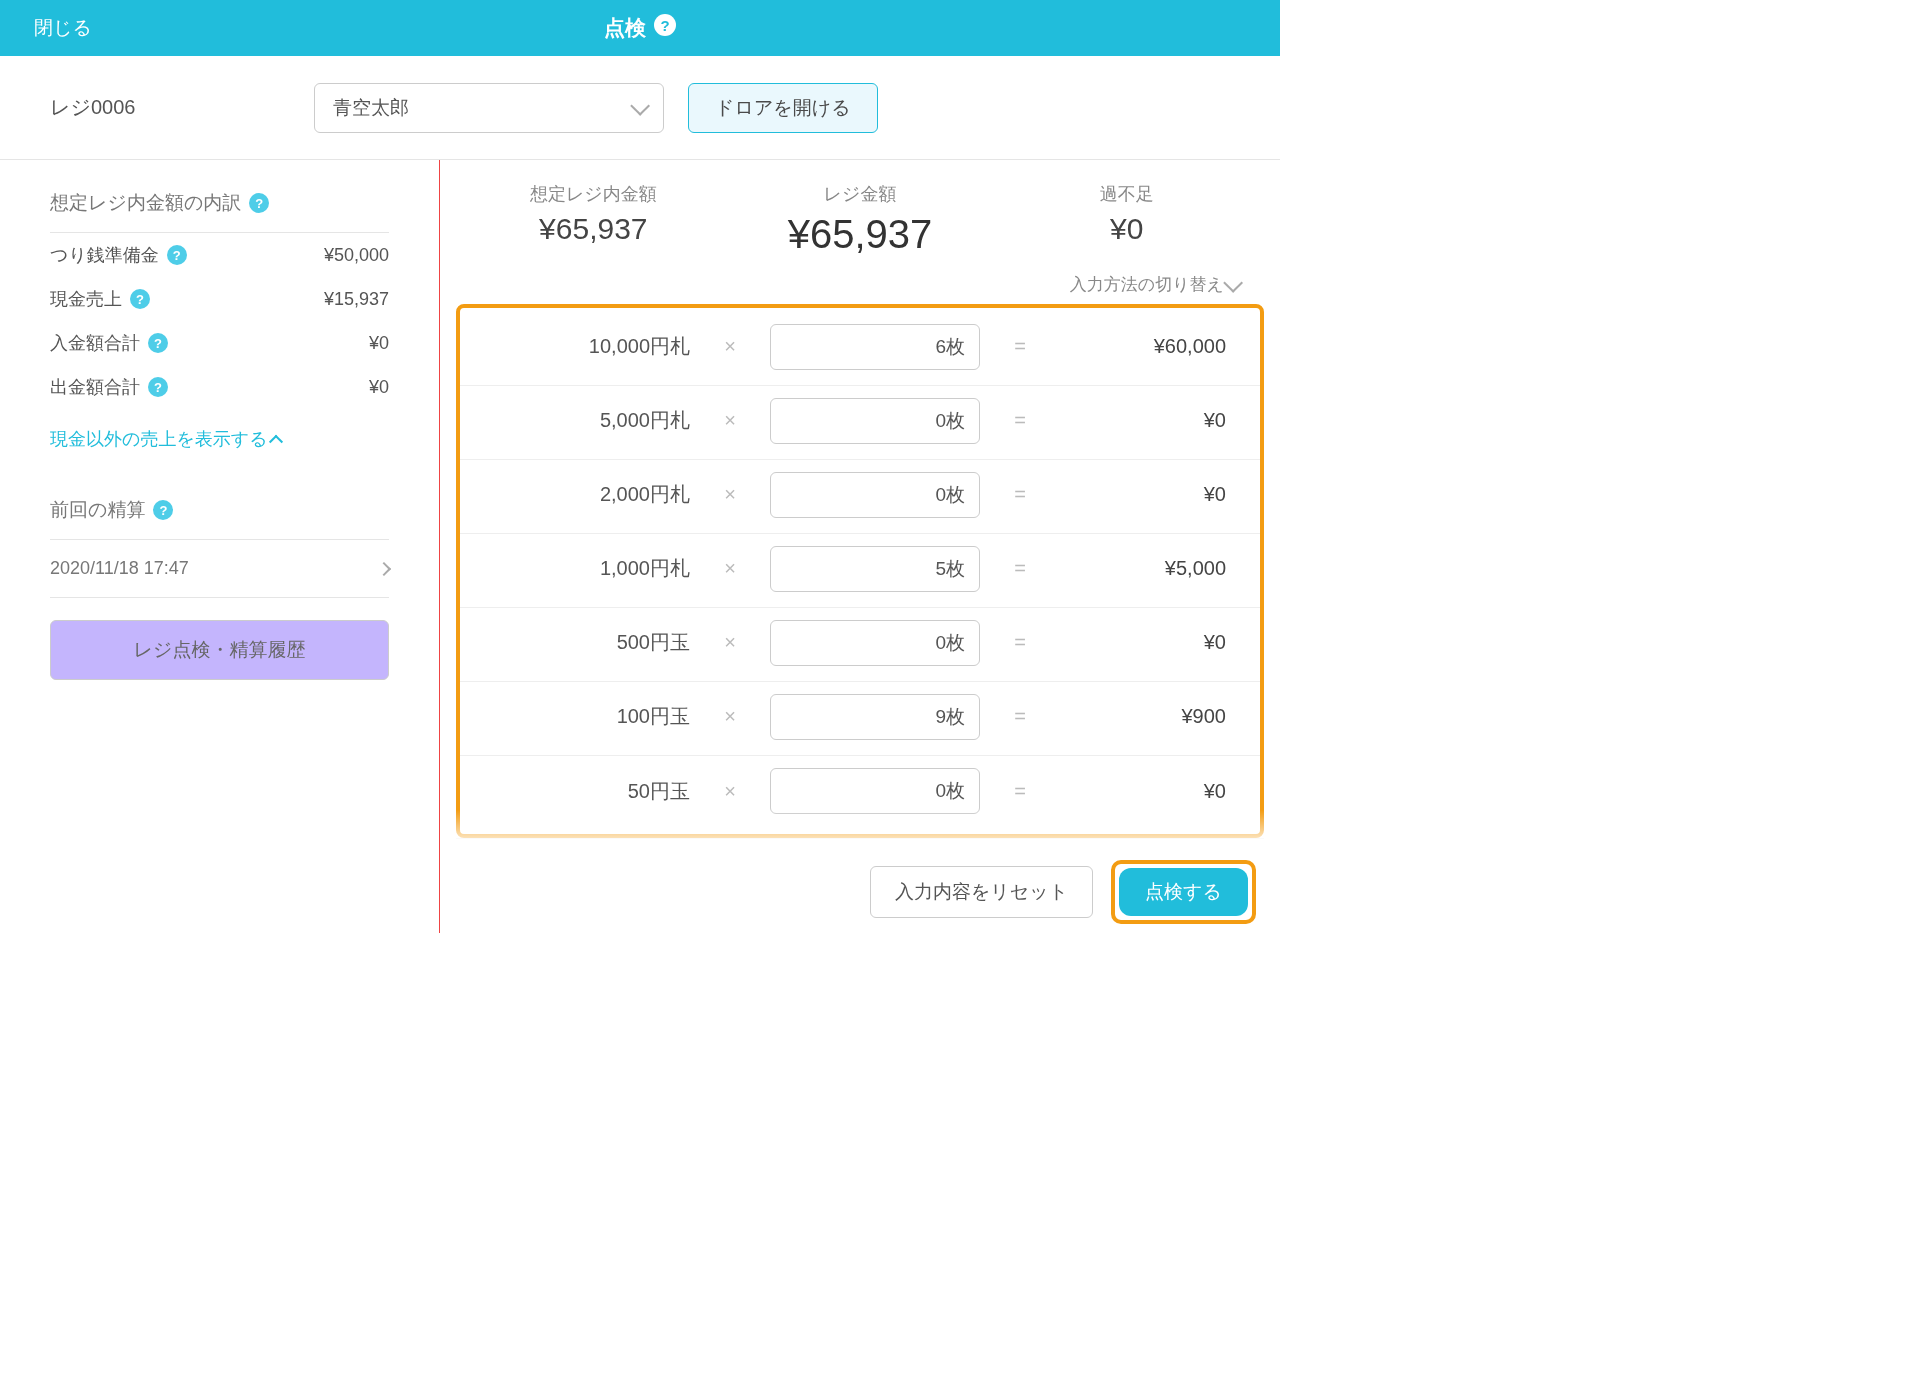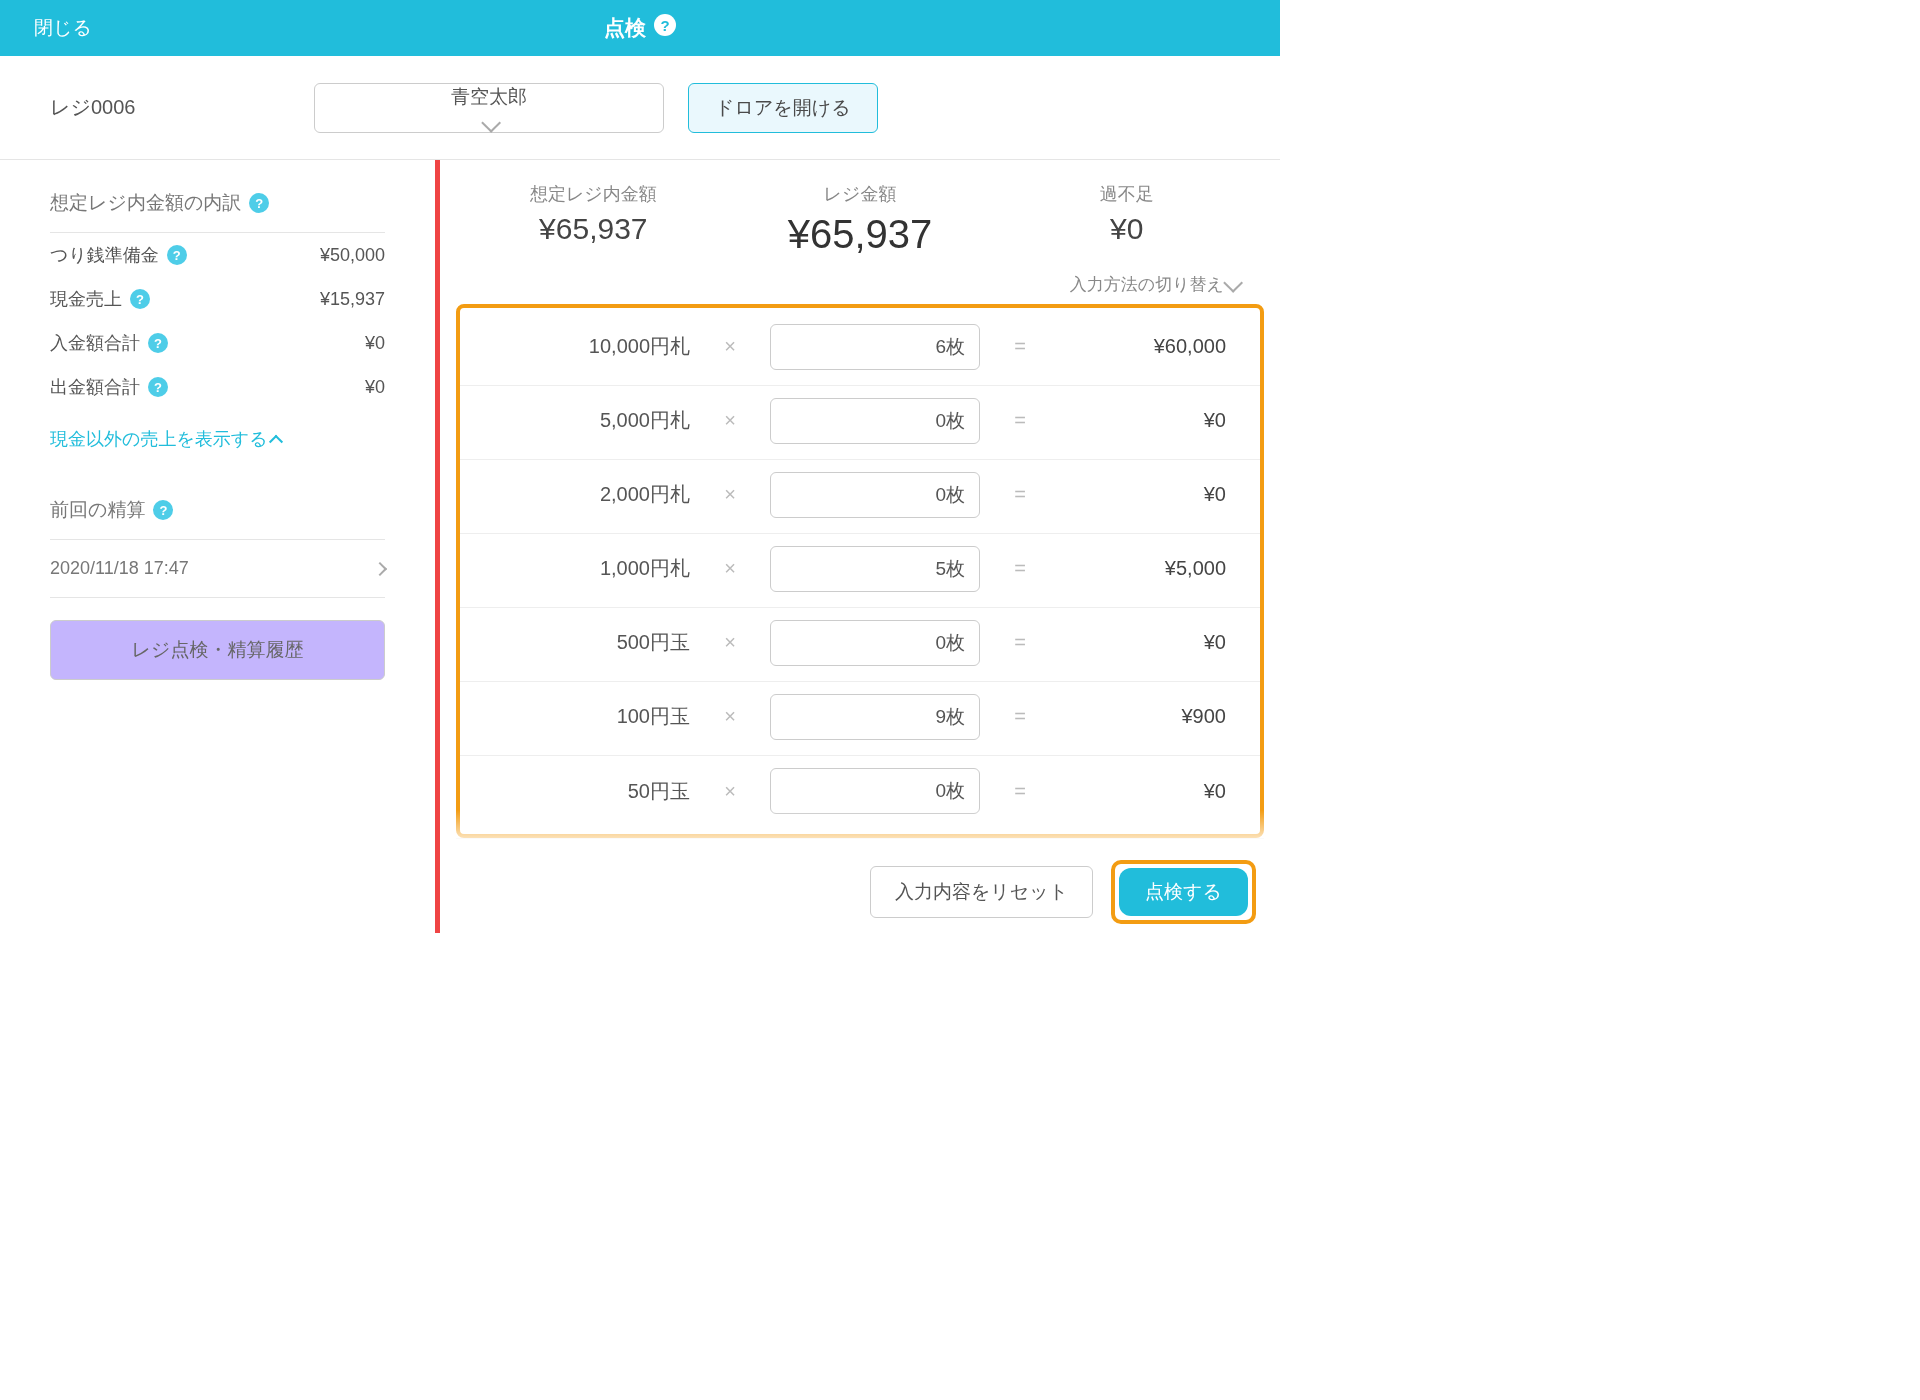--- a/index.html
+++ b/index.html
@@ -68,21 +68,20 @@
     height: 50px;
     border: 1px solid #ccc;
     border-radius: 6px;
     display: flex;
     align-items: center;
     justify-content: space-between;
     padding: 0 18px;
     font-size: 19px;
     color: #555;
     cursor: pointer;
-    flex-direction: column;
   }
   .chev-down {
     width: 14px; height: 14px;
     border-right: 2px solid #aaa;
     border-bottom: 2px solid #aaa;
     transform: rotate(45deg) translateY(-3px);
   }
   .chev-right {
     width: 10px; height: 10px;
     border-right: 2px solid #aaa;
@@ -106,21 +105,21 @@
     font-size: 19px;
     cursor: pointer;
   }
   .content {
     display: flex;
     height: calc(100% - 56px - 104px);
     position: relative;
   }
   .sidebar {
     width: 440px;
-    border-right: 5px solid #ef4444;
+    border-right: 1px solid #ef4444;
     padding: 30px 50px 0 50px;
   }
   .sidebar h3 {
     font-size: 19px;
     color: #777;
     font-weight: 500;
     display: flex;
     align-items: center;
     gap: 8px;
     padding-bottom: 16px;

